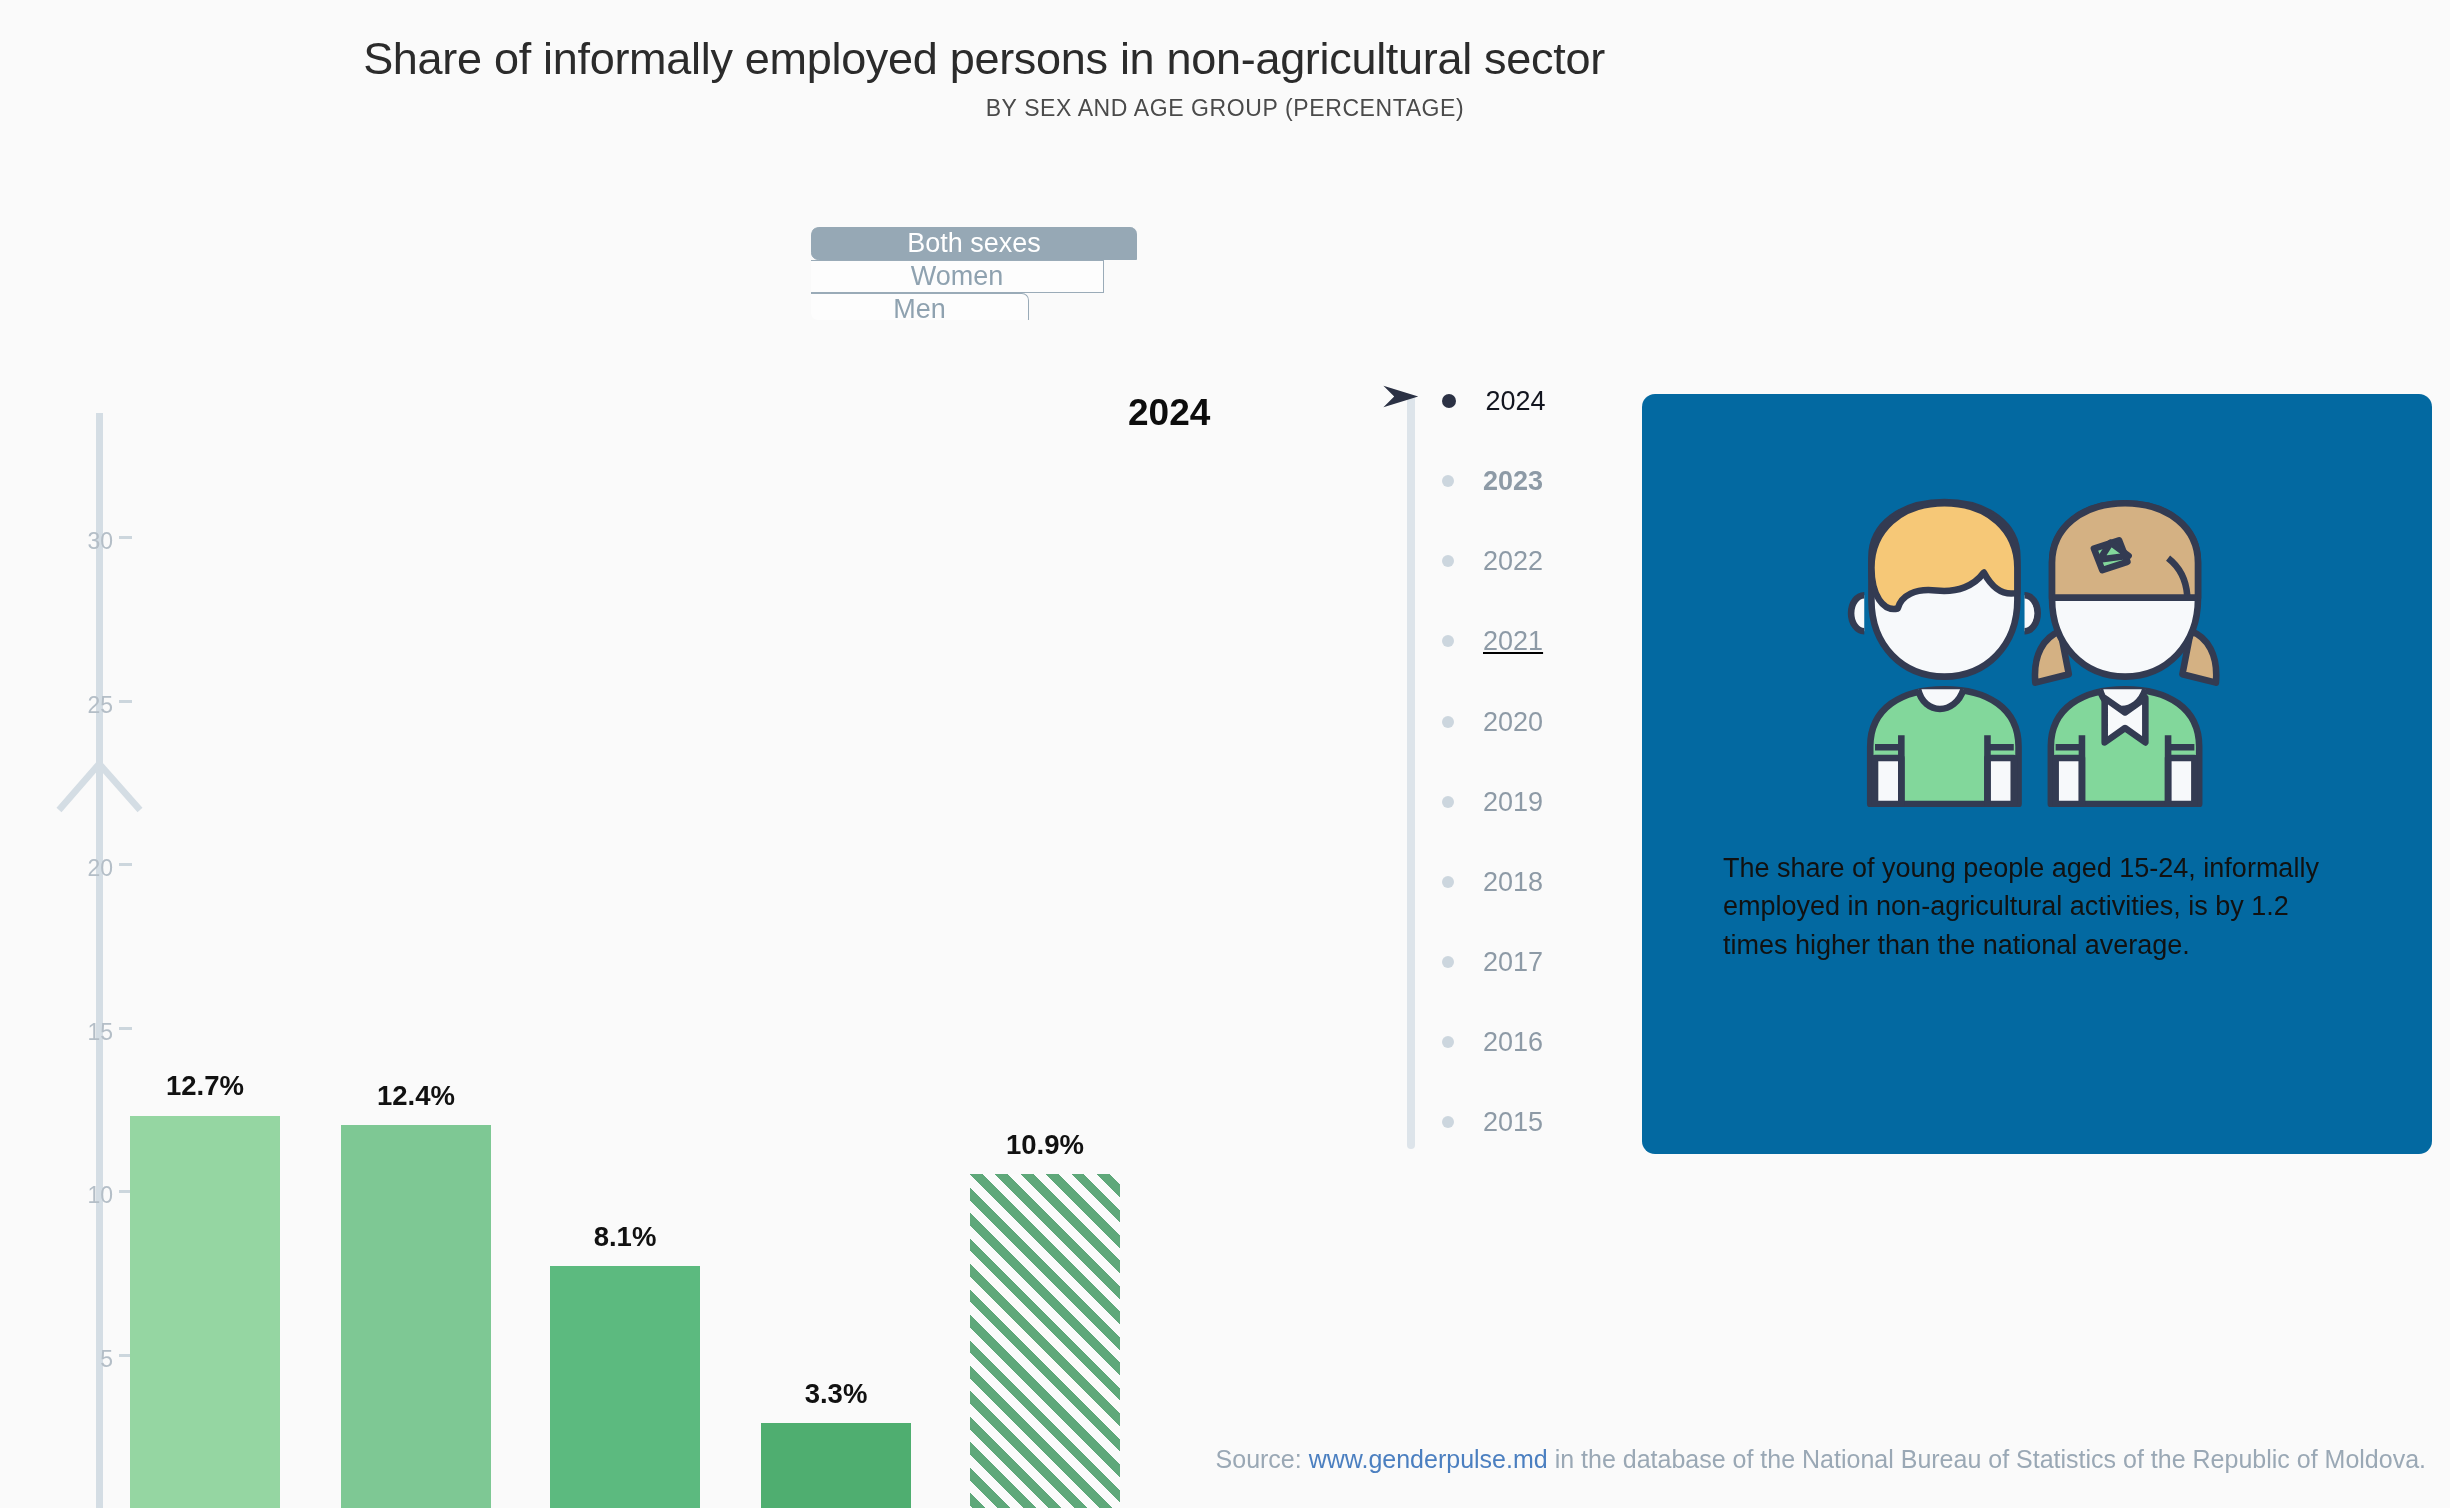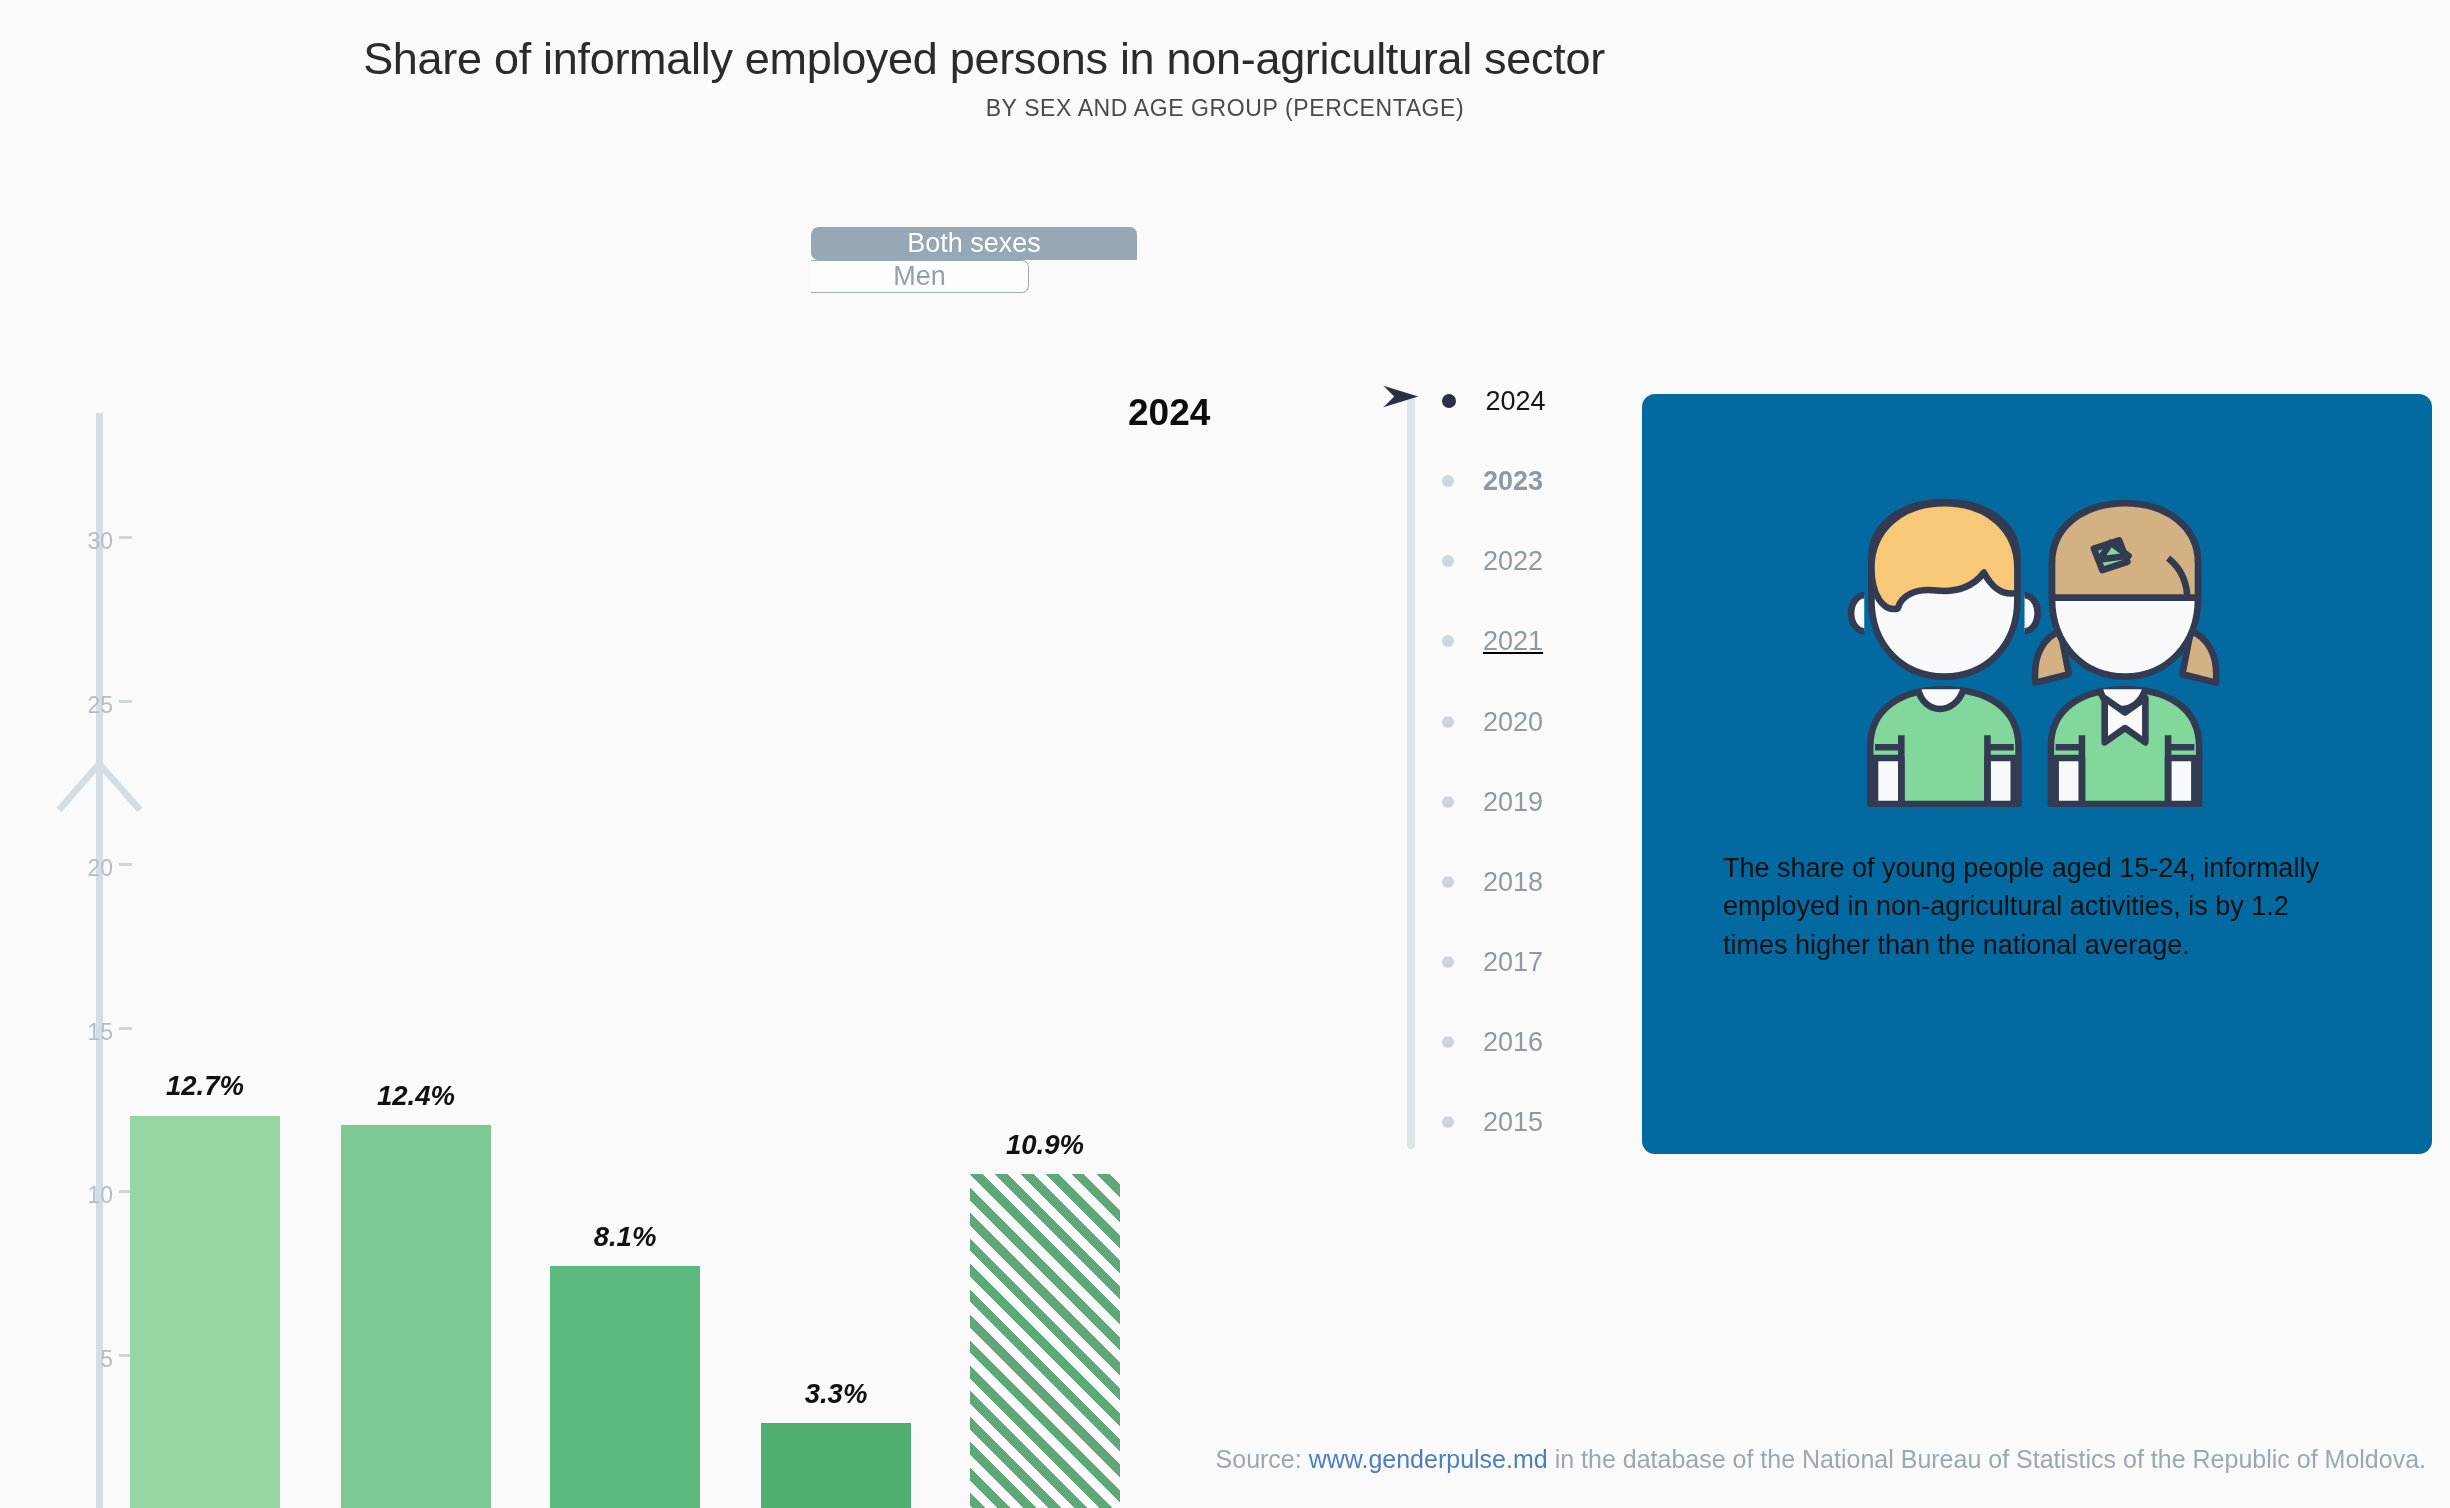--- a/index.html
+++ b/index.html
@@ -51,21 +51,21 @@
   }
   .ytick { position: absolute; left: 23px; width: 90px; text-align: right;
     font-size: 23px; color: #b4bec7; }
   .ytick .dash { position: absolute; left: 96px; top: 8.4px; width: 13px; height: 3px; background: #ccd6dd; }
 
   .bars { position: absolute; left: 0; top: 0; width: 1322px; height: 1154px; }
   .bar-group { position: absolute; bottom: 0; }
   .bar { position: absolute; bottom: 0; width: 100%; }
   .bar-label {
     position: absolute; width: 100%; text-align: center;
-    font-size: 27.5px; font-weight: bold; color: #111; font-style: italic;
+    font-size: 27.5px; font-weight: bold; color: #111;
   }
 
   
   .yearrail { position: absolute; left: 1394px; top: 383px; width: 251px; height: 772px; }
   .rail-line {
     position: absolute; left: 13px; top: 12px; width: 8.4px; height: 754px;
     background: #dde4ea; border-radius: 4.8px;
   }
   .year-row { position: absolute; left: 0; width: 251px; height: 36px; display: flex; align-items: center; }
   .year-dot {
@@ -99,20 +99,21 @@
 </head>
 <body>
 
 <div class="page">
 
   <div class="title">Share of informally employed persons in non-agricultural sector</div>
   <div class="subtitle">BY SEX AND AGE GROUP (PERCENTAGE)</div>
 
   <div class="tabbar">
     <div class="tab tab-both active">Both sexes</div>
+    <div class="tab tab-women">Women</div>
     <div class="tab tab-men">Men</div>
   </div>
 
   <div style="position:absolute;left:1128px;top:392px;font-size:37px;font-weight:bold;color:#0d0d0d;">2024</div>
 
   <div class="chart-area">
     <div class="yaxis-line"></div>
     <svg class="yaxis-arrow" viewBox="0 0 155 90">
       <path d="M10 85 L77 8 L145 85" fill="none" stroke="#d4dde4" stroke-width="11"></path>
     </svg>

